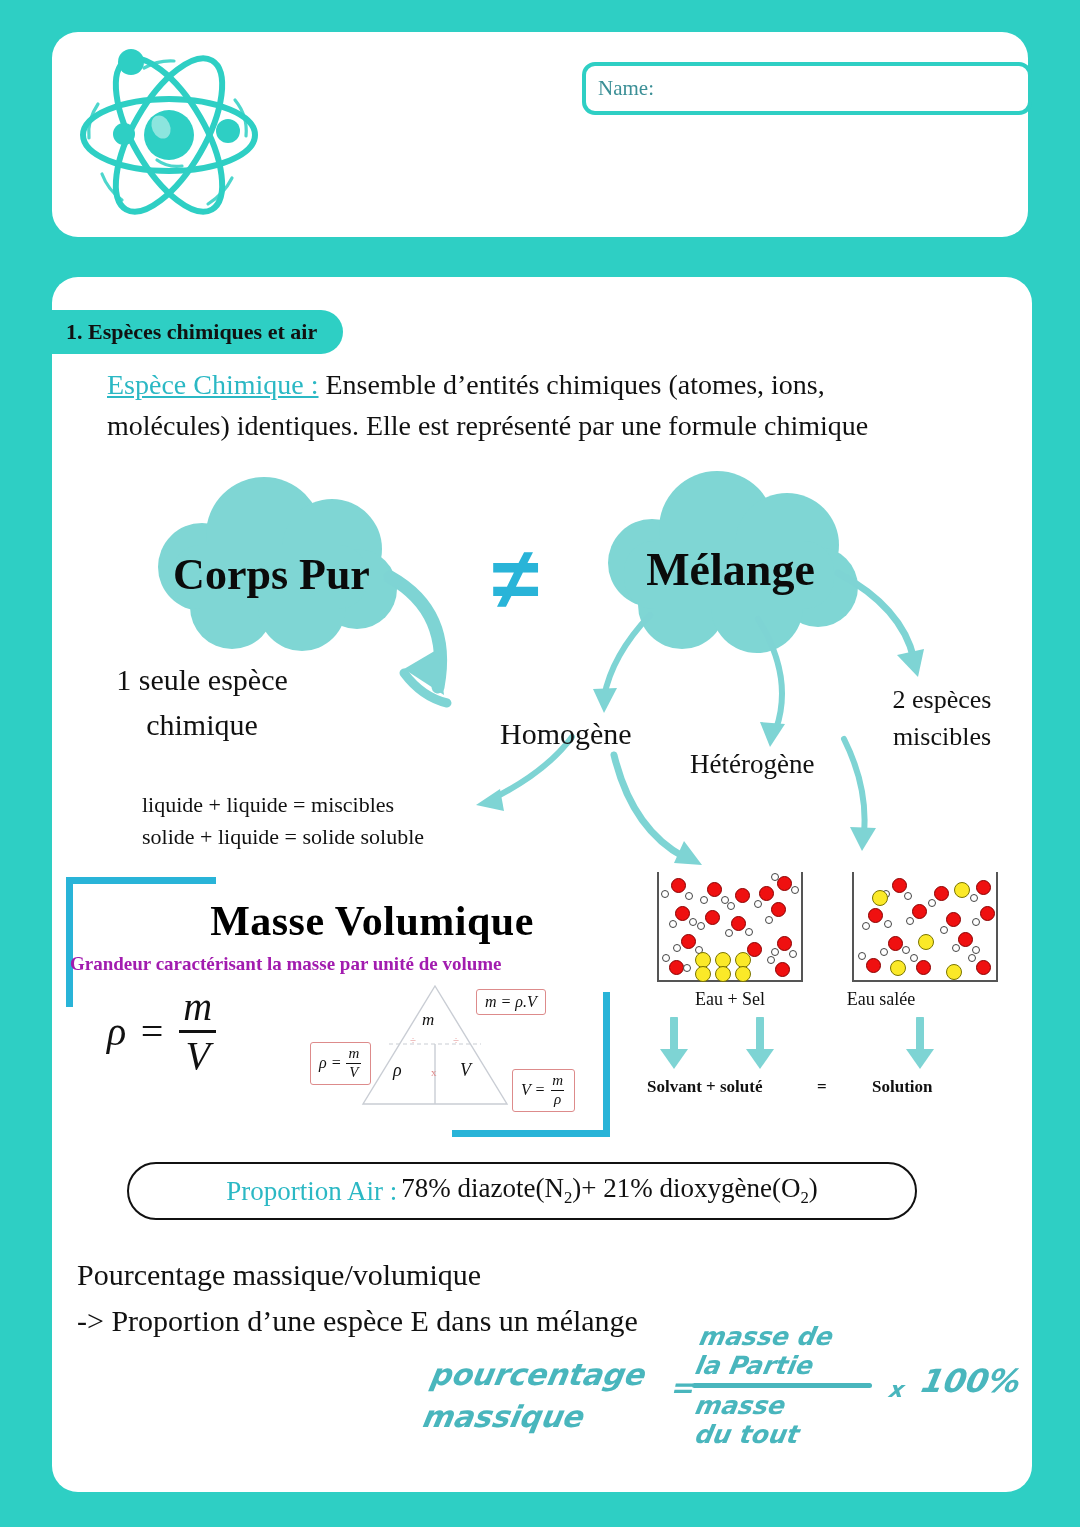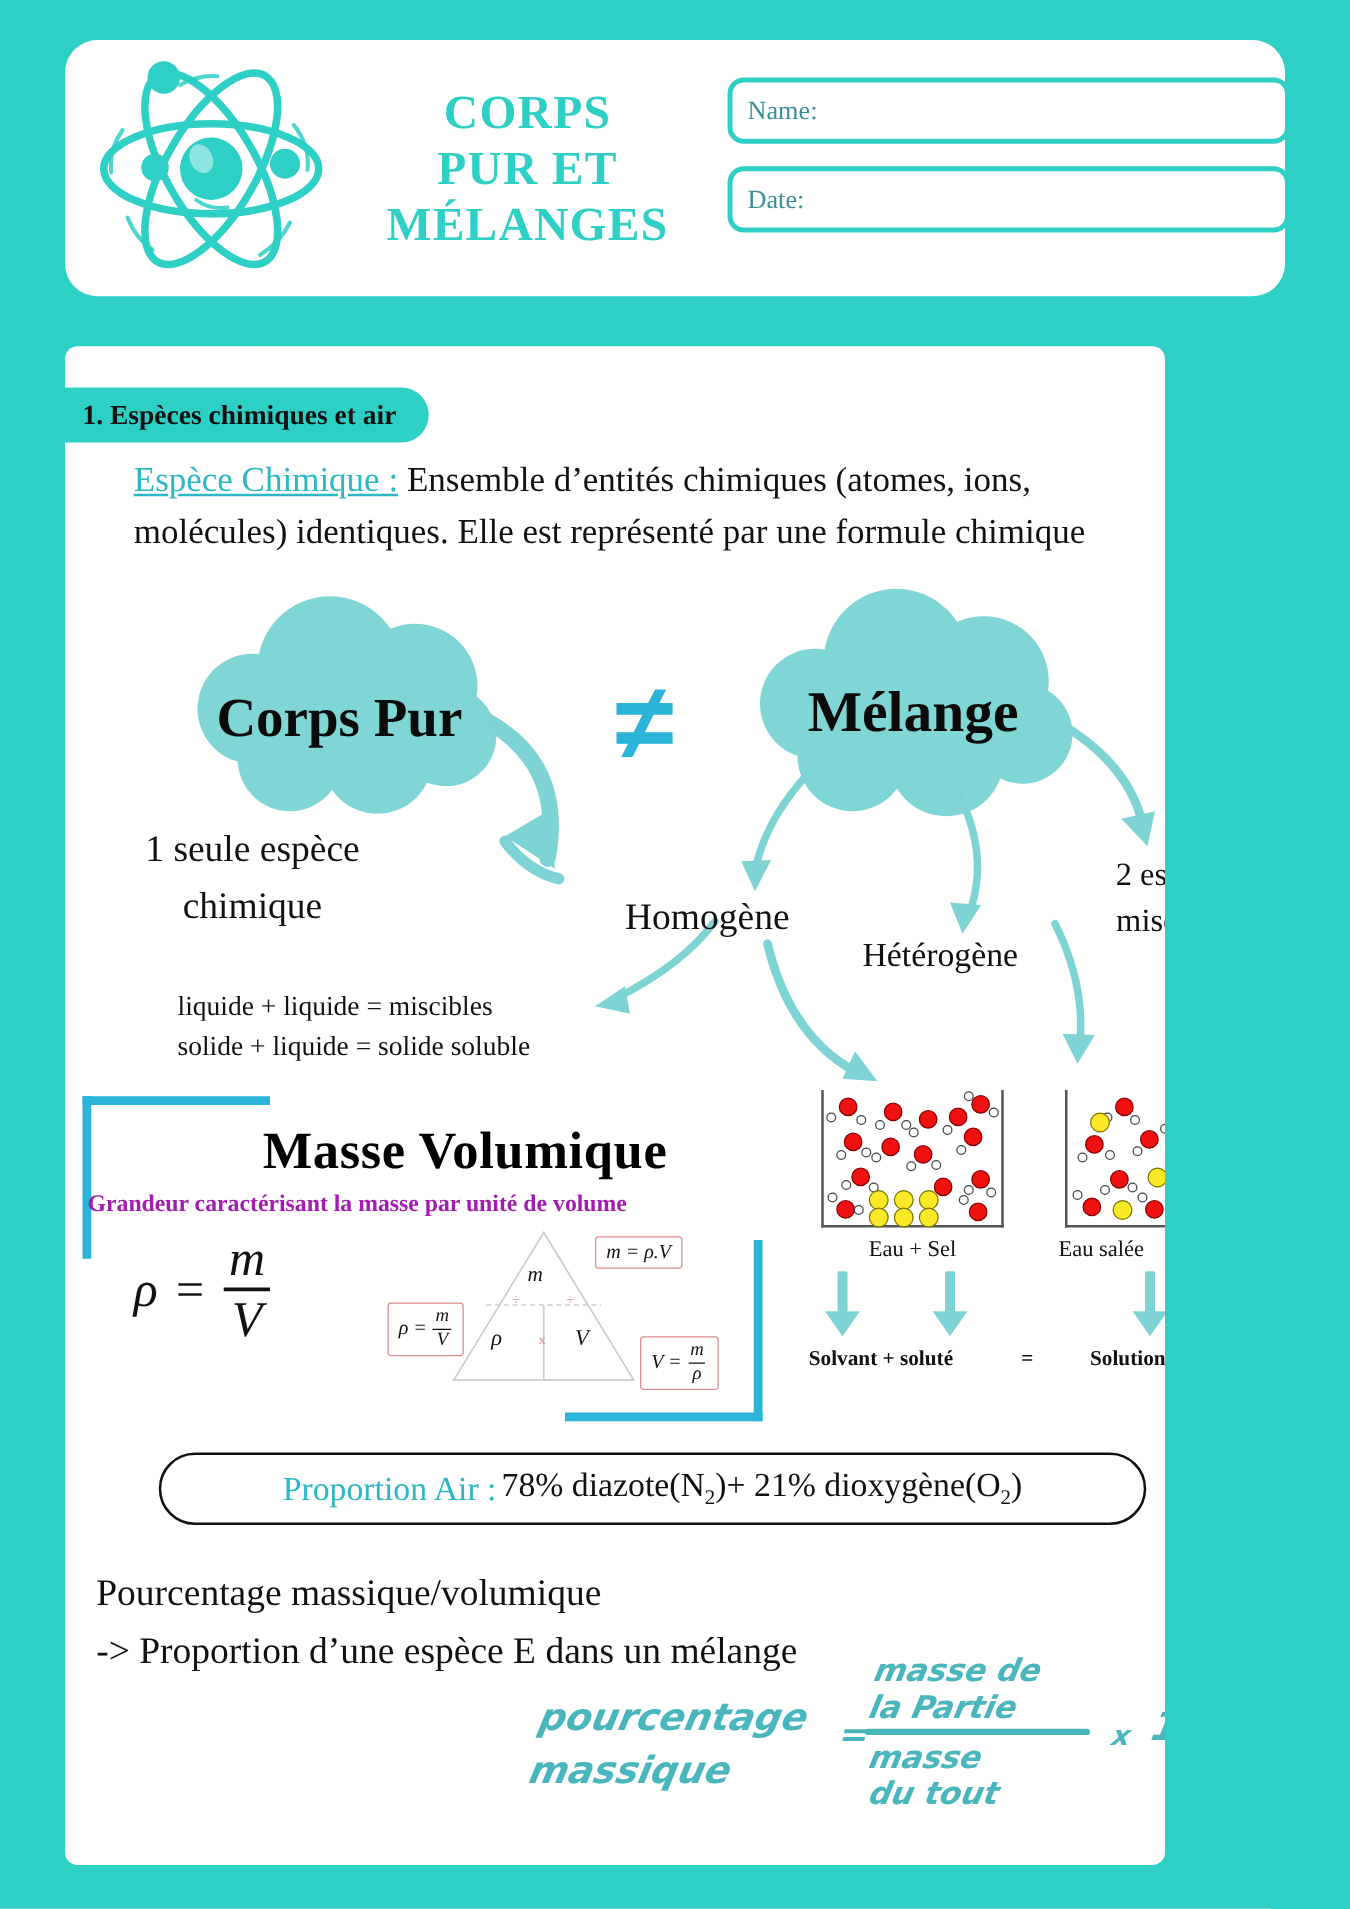--- a/index.html
+++ b/index.html
@@ -28,22 +28,22 @@
   .field-wrap{ position:absolute; left:530px; top:30px; width:460px; }
   .field{
     width:450px; height:53px; border:4px solid #2ecfc4; border-radius:13px;
     margin-bottom:18px; display:flex; align-items:center; padding-left:12px;
     background:#fff;
   }
   .field-label{ color:#3b8f96; font-size:21px; font-family:"Liberation Serif", serif; }
 
   
   .main-card{
-    position:absolute; left:52px; top:277px; width:880px; height:1215px;
-    background:#ffffff; border-radius:10px; overflow:hidden;
+    position:absolute; left:52px; top:277px; width:980px; height:1215px;
+    background:#ffffff; border-radius:26px; overflow:hidden;
   }
 
   .section-pill{
     position:absolute; left:0px; top:33px; height:44px;
     background:#2ecfc4; border-top-right-radius:22px; border-bottom-right-radius:22px;
     padding:0 26px 0 14px; display:flex; align-items:center;
     color:#111; font-size:22px; font-weight:bold;
     font-family:"Liberation Serif", serif;
   }
 
@@ -174,32 +174,24 @@
       <path d="M82 30 Q96 22 112 23"></path>
       <path d="M95 122 Q106 130 120 128"></path>
     </g>
     <circle cx="107" cy="97" r="25" fill="#2ecfc4"></circle>
     <ellipse cx="99" cy="89" rx="9" ry="12" fill="#ffffff" opacity="0.45" transform="rotate(-25 99 89)"></ellipse>
     <circle cx="69" cy="24" r="13" fill="#2ecfc4"></circle>
     <circle cx="62" cy="96" r="11" fill="#2ecfc4"></circle>
     <circle cx="166" cy="93" r="12" fill="#2ecfc4"></circle>
   </svg>
 
-  <div class="header-title">
-    <div>CORPS</div>
-    <div>PUR ET</div>
-    <div>MÉLANGES</div>
-  </div>
 
   <div class="field-wrap">
     <div class="field">
       <span class="field-label">Name:</span>
-    </div>
-    <div class="field">
-      <span class="field-label">Date:</span>
     </div>
   </div>
 </div>
 
 <div class="main-card">
 
   <div class="section-pill">1. Espèces chimiques et air</div>
 
   <div class="definition">
     <span class="def-term">Espèce Chimique :</span><span> Ensemble d’entités chimiques (atomes, ions, molécules) identiques. Elle est représenté par une formule chimique</span>

